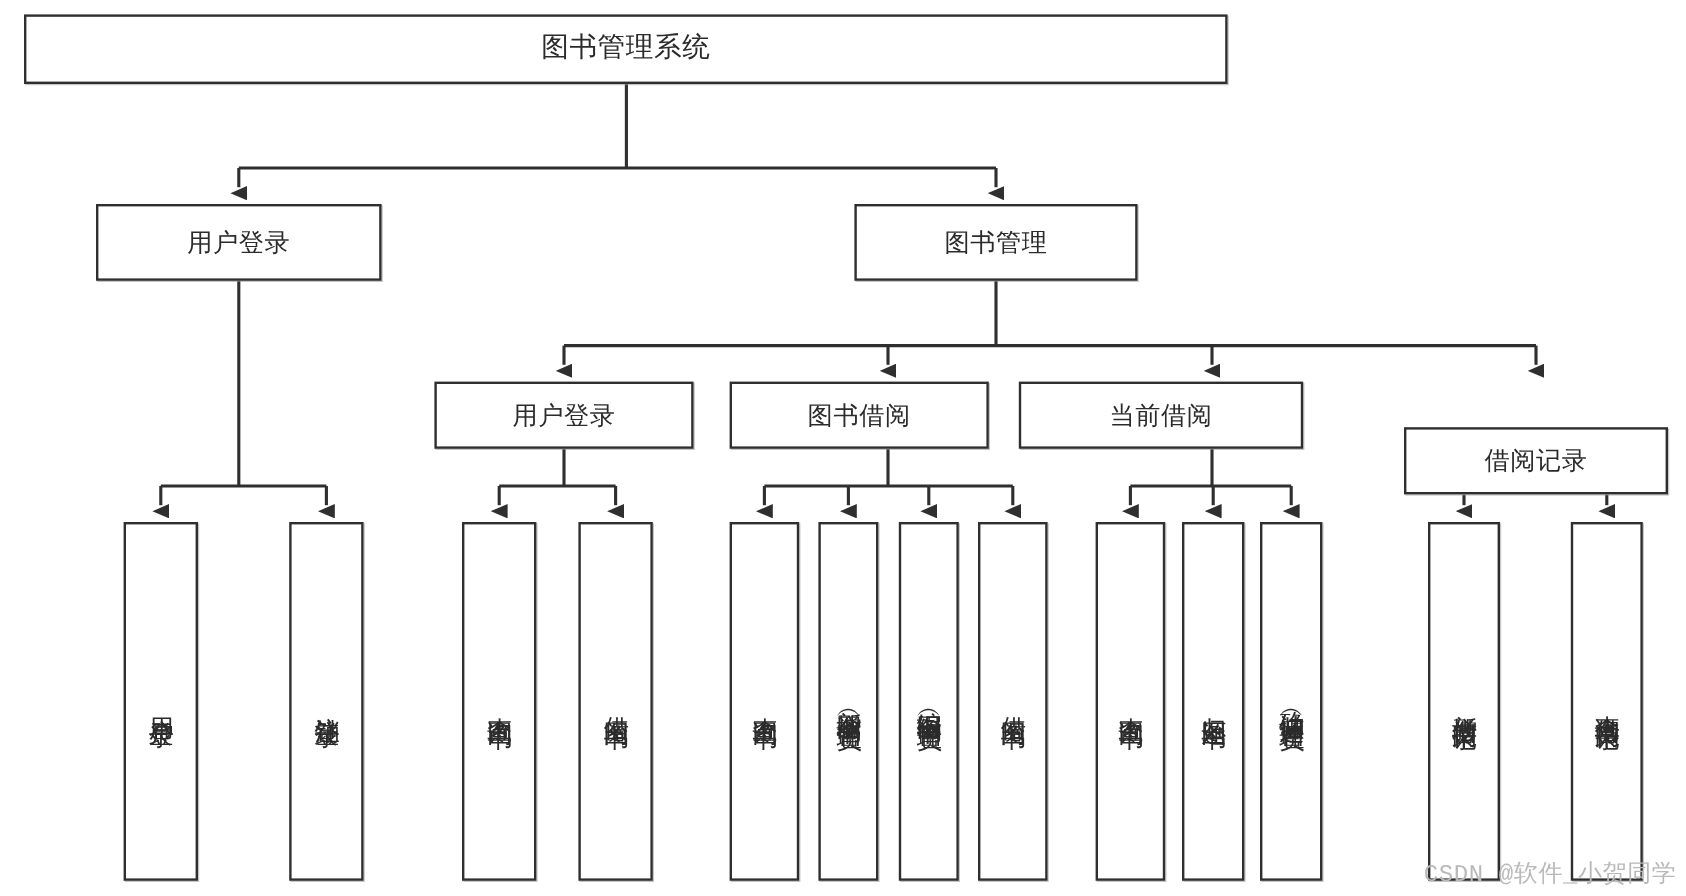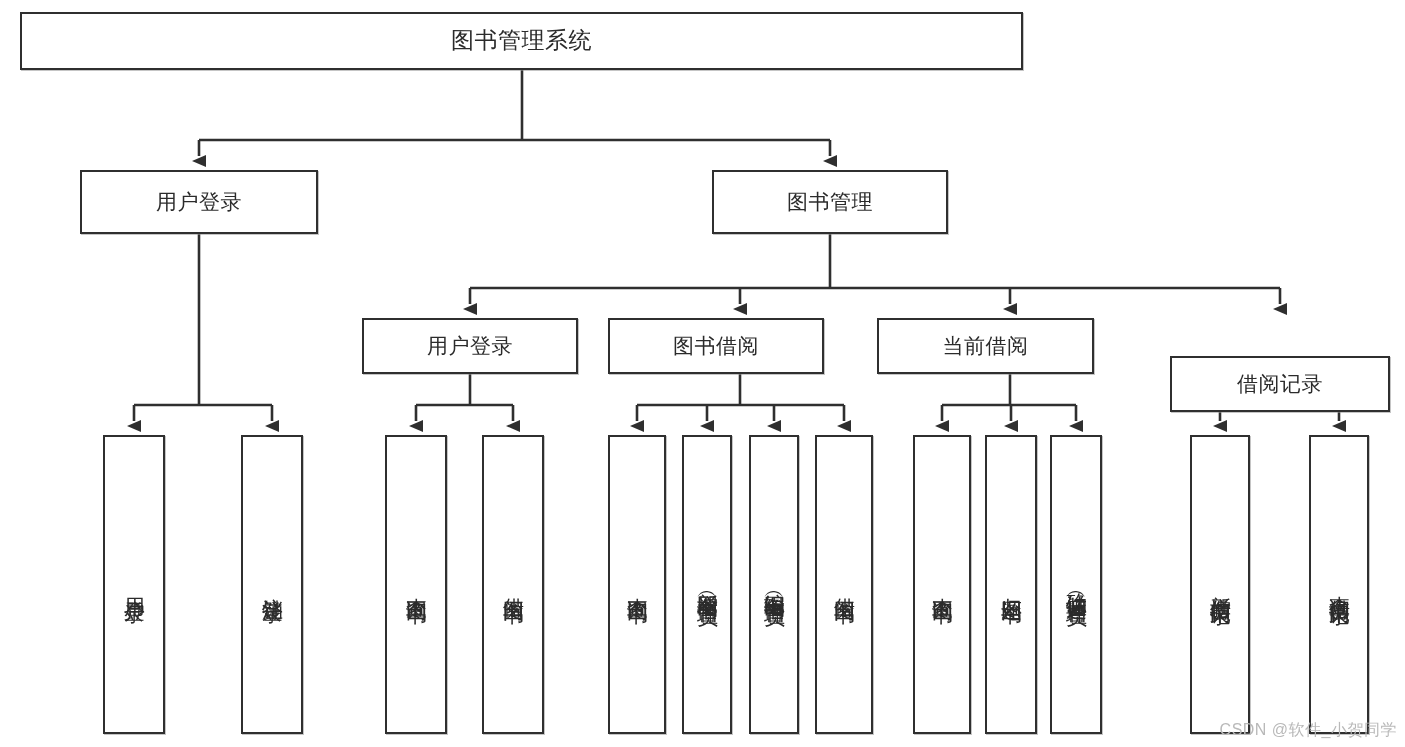--- a/index.html
+++ b/index.html
@@ -51,25 +51,25 @@
     writing-mode: vertical-rl;
     text-orientation: upright;
     font-size: 21px;
     letter-spacing: 2px;
     line-height: 1.1;
   }
   #watermark {
     position: absolute;
     right: 8px;
     bottom: 6px;
-    font-size: 16px;
+    font-size: 20px;
     color: #b9b9b9;
     letter-spacing: 0.5px;
     white-space: nowrap;
-    font-family: Liberation Sans, sans-serif;
+    font-family: Liberation Mono, monospace;
   }
 </style>
 </head>
 <body>
 
 <div id="canvas">
   <svg id="edges" viewBox="0 0 1405 747">
     <defs>
       <marker id="arrow" markerWidth="12" markerHeight="14" refX="1" refY="7" orient="auto" markerUnits="userSpaceOnUse">
         <path d="M0,0 L12,0 L6,14 Z" fill="#2f2f2f"></path>
@@ -121,21 +121,21 @@
       </div>
       <div class="node h" style="left: 712px; top: 170px; width: 236px; height: 64px;">
         <span class="label">图书管理</span>
       </div>
       <div class="node h" style="left: 362px; top: 318px; width: 216px; height: 56px;">
         <span class="label">用户登录</span>
       </div>
       <div class="node h" style="left: 608px; top: 318px; width: 216px; height: 56px;">
         <span class="label">图书借阅</span>
       </div>
-      <div class="node h" style="left: 877px; top: 318px; width: 217px; height: 56px;">
+      <div class="node h" style="left: 849px; top: 318px; width: 237px; height: 56px;">
         <span class="label">当前借阅</span>
       </div>
       <div class="node h" style="left: 1170px; top: 318px; width: 220px; height: 56px; margin-top: 38px;">
         <span class="label">借阅记录</span>
       </div>
       <div class="node v" style="left: 103px; top: 435px; width: 62px; height: 299px;">
         <span class="label">用户登录</span>
       </div>
       <div class="node v" style="left: 241px; top: 435px; width: 62px; height: 299px;">
         <span class="label">注销登录</span>

